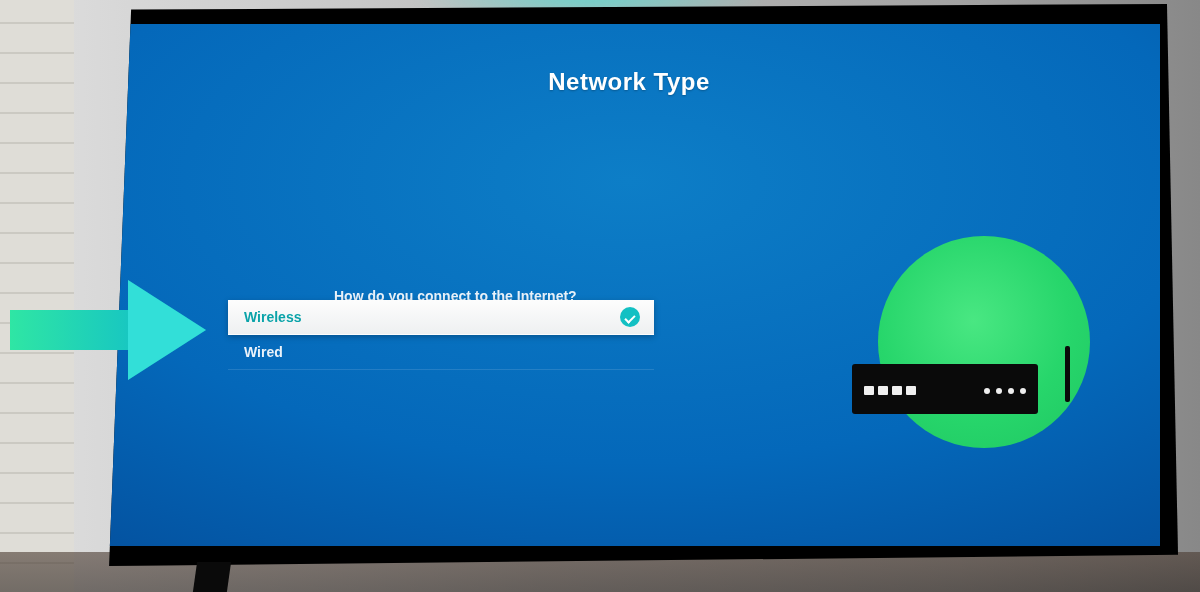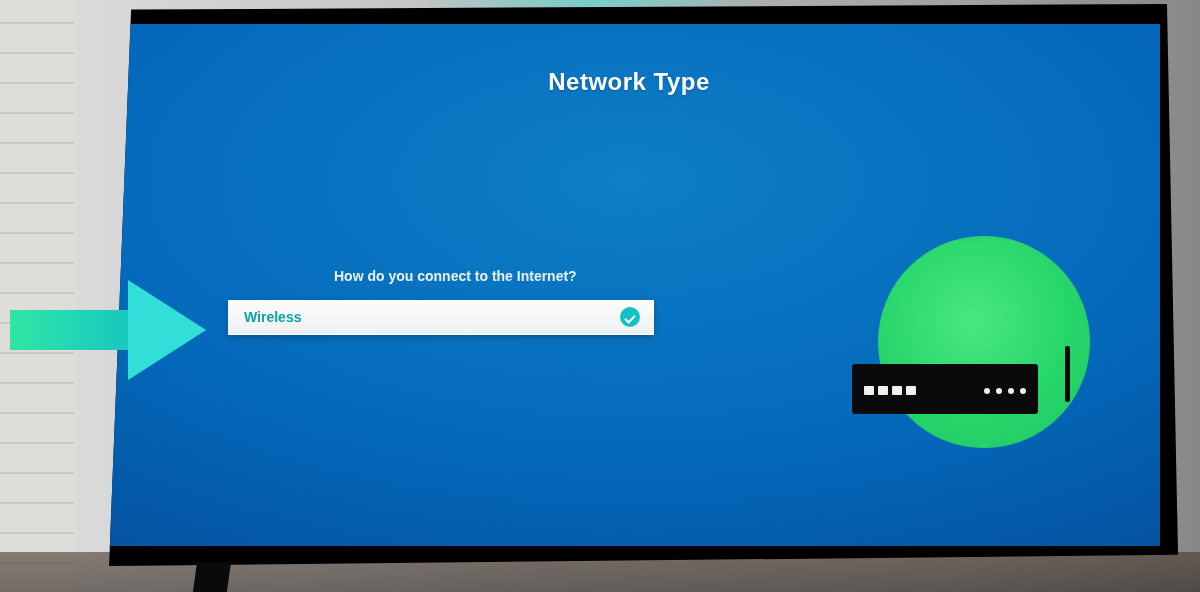--- a/index.html
+++ b/index.html
@@ -43,21 +43,21 @@
   
   .title{
     position:absolute;left:0;right:0;top:44px;text-align:center;
     color:#fff;font-weight:700;font-size:24px;letter-spacing:.5px;
     text-shadow:0 1px 2px rgba(0,0,0,.25);
     font-family:'Segoe UI',Arial,sans-serif;
   }
 
   
   .prompt{
-    position:absolute;left:236px;top:244px;
+    position:absolute;left:236px;top:264px;
     color:#e8f1f9;font-size:14px;font-weight:600;
   }
 
   
   .options{position:absolute;left:130px;top:276px;width:426px;}
   .opt{
     height:34px;display:flex;align-items:center;justify-content:space-between;
     padding:0 14px 0 16px;color:#eaf2fa;font-size:14px;font-weight:700;
     border-bottom:1px solid rgba(255,255,255,.12);
     cursor:pointer;
@@ -133,20 +133,24 @@
 
       <div class="prompt">How do you connect to the Internet?</div>
 
       <div class="options">
 
         <div class="opt selected">
           <span class="label">Wireless</span>
           <span class="check"></span>
         </div>
 
+        <div class="opt">
+          <span class="label">Wired</span>
+
+        </div>
 
       </div>
 
       <div class="bigcircle">
         <div class="antenna"></div>
         <div class="router">
           <span class="port p1"></span>
             <span class="port p2"></span>
           <span class="port p3"></span>
             <span class="port p4"></span>

